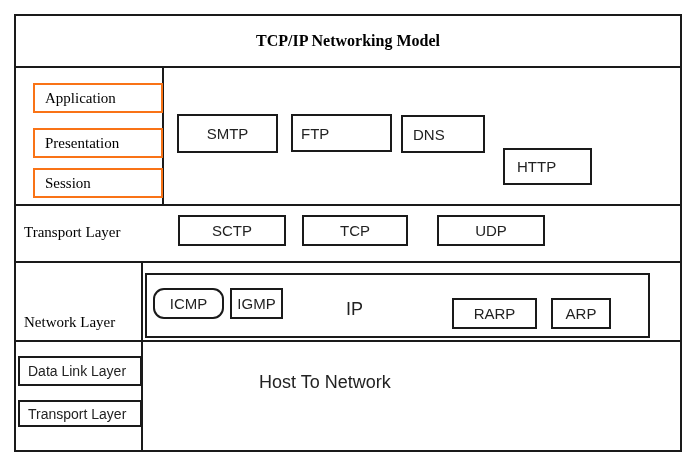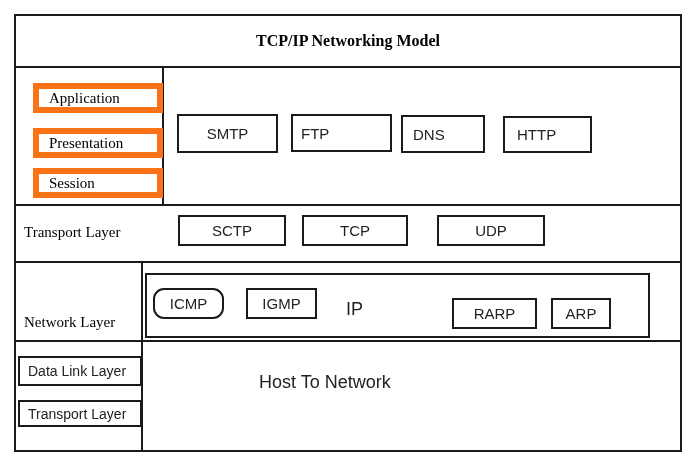--- a/index.html
+++ b/index.html
@@ -12,25 +12,25 @@
   .hline{height:0;border-top:2px solid #1a1a1a;}
   .vline{width:0;border-left:2px solid #1a1a1a;}
   .title{
     left:14px;top:14px;width:668px;height:53px;
     display:flex;align-items:center;justify-content:center;
     font-family:"Liberation Serif",serif;font-weight:bold;font-size:16px;color:#000;
   }
   .serifLabel{font-family:"Liberation Serif",serif;font-size:15px;color:#000;white-space:nowrap;}
   .box{border:2px solid #1a1a1a;background:#fff;display:flex;align-items:center;color:#222;font-size:15px;white-space:nowrap;}
   .box.center{justify-content:center;}
-  .osiBox{left:33px;width:130px;height:30px;border:6px solid #f97316;background:#fff;
+  .osiBox{left:33px;width:130px;height:30px;border:2px solid #f97316;background:#fff;
     display:flex;align-items:center;padding-left:10px;
     font-family:"Liberation Serif",serif;font-size:15px;color:#000;}
   .sans{font-family:"Liberation Sans",sans-serif;font-size:18px;color:#222;white-space:nowrap;}
-  .padL8{padding-left:8px;} .padL10{padding-left:10px;} .padL12{padding-left:12px;}
+  .padL8{padding-left:8px;} .padL10{padding-left:10px;} .padL12{padding-left:12px;margin-top:32px;}
 </style>
 </head>
 <body>
 
 <div class="stage">
 
   <div class="abs outer"></div>
 
   <div class="abs title">TCP/IP Networking Model</div>
 
@@ -74,21 +74,21 @@
   </div>
   <div class="abs box center" style="left:437px;top:215px;width:108px;height:31px;">
     <span>UDP</span>
   </div>
 
   <div class="abs serifLabel" style="left:24px;top:314px;">Network Layer</div>
   <div class="abs" style="left:145px;top:273px;width:505px;height:65px;border:2px solid #1a1a1a;box-sizing:border-box;"></div>
   <div class="abs box center" style="left:153px;top:288px;width:71px;height:31px;border-radius:11px;">
     <span>ICMP</span>
   </div>
-  <div class="abs box center" style="left:246px;top:288px;width:71px;height:31px;">
+  <div class="abs box center" style="left:230px;top:288px;width:53px;height:31px;">
     <span>IGMP</span>
   </div>
   <div class="abs sans" style="left:346px;top:299px;">IP</div>
   <div class="abs box center" style="left:452px;top:298px;width:85px;height:31px;">
     <span>RARP</span>
   </div>
   <div class="abs box center" style="left:551px;top:298px;width:60px;height:31px;">
     <span>ARP</span>
   </div>
 

